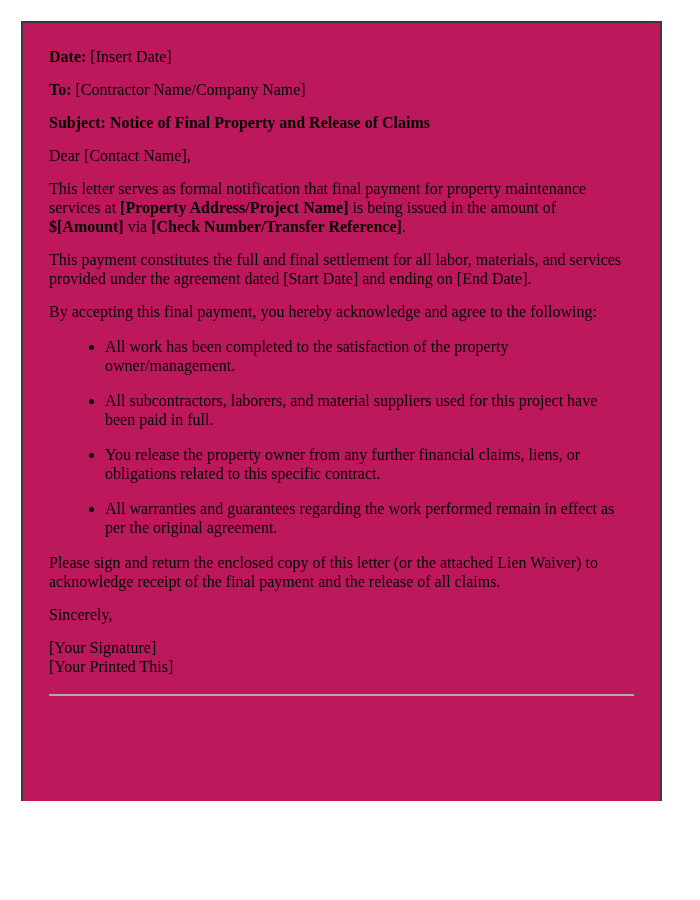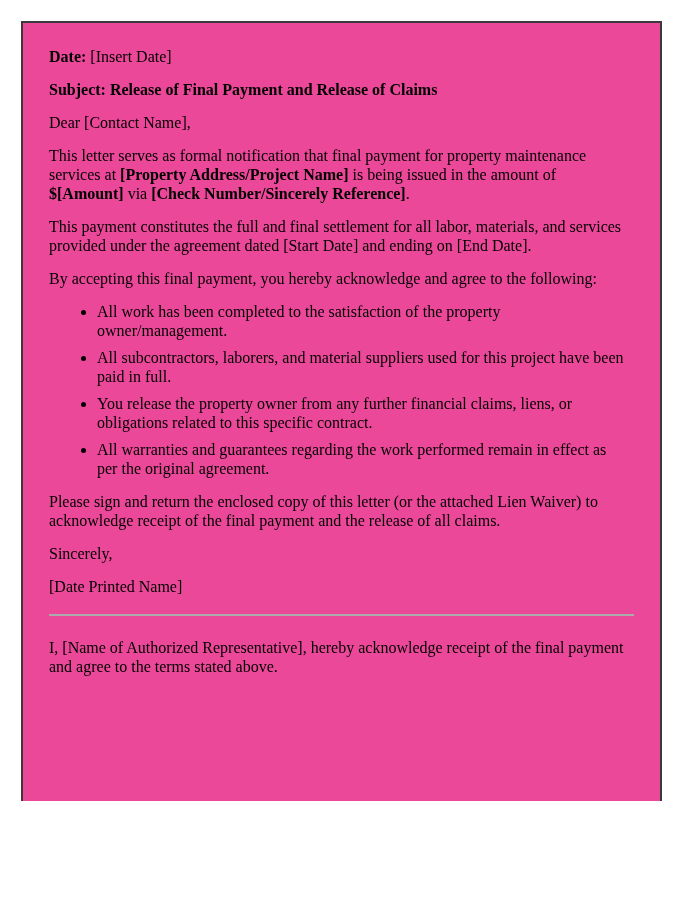--- a/index.html
+++ b/index.html
@@ -14,80 +14,81 @@
     font-family: "Liberation Serif", "DejaVu Serif", serif;
     color: #000000;
   }
   .letter {
     position: absolute;
     left: 21px;
     top: 21px;
     width: 641px;
     height: 780px;
     box-sizing: border-box;
-    background: #ec4899;
+    background: #be185d;
     border: 2px solid #3a3a3a;
     border-bottom: none;
     padding: 10px 26px;
     font-size: 16px;
     line-height: 19px;
     overflow: hidden;
   }
   .letter p {
     margin: 14px 0;
   }
   .bl { display: block; }
   strong { font-weight: bold; }
   ul.bullets {
     margin: 14px 0;
     padding-left: 40px;
     list-style-type: disc;
   }
-  ul.bullets li { margin: 8px; padding: 0; }
+  ul.bullets li { margin: 16px; padding: 0; }
   hr.divider {
     border: none;
     border-top: 2px solid #ababab;
     margin: 18px 0 22px 0;
     height: 0;
   }
 </style>
 </head>
 <body>
 
 <div class="letter">
 
   <p><strong>Date:</strong> <span>[Insert Date]</span></p>
 
   <p>
+    <span class="bl"><strong>To:</strong> <span>[Contractor Name/Company Name]</span></span>
   </p>
 
-  <p><strong>Subject: Release of Final Payment and Release of Claims</strong></p>
+  <p><strong>Subject: Notice of Final Property and Release of Claims</strong></p>
 
   <p>Dear [Contact Name],</p>
 
-  <p><span>This letter serves as formal notification that final payment for property maintenance services at </span><strong>[Property Address/Project Name]</strong><span> is being issued in the amount of </span><strong>$[Amount]</strong><span> via </span><strong>[Check Number/Sincerely Reference]</strong><span>.</span></p>
+  <p><span>This letter serves as formal notification that final payment for property maintenance services at </span><strong>[Property Address/Project Name]</strong><span> is being issued in the amount of </span><strong>$[Amount]</strong><span> via </span><strong>[Check Number/Transfer Reference]</strong><span>.</span></p>
 
   <p>This payment constitutes the full and final settlement for all labor, materials, and services provided under the agreement dated [Start Date] and ending on [End Date].</p>
 
   <p>By accepting this final payment, you hereby acknowledge and agree to the following:</p>
 
   <ul class="bullets">
     <li>All work has been completed to the satisfaction of the property owner/management.</li>
     <li>All subcontractors, laborers, and material suppliers used for this project have been paid in full.</li>
     <li>You release the property owner from any further financial claims, liens, or obligations related to this specific contract.</li>
     <li>All warranties and guarantees regarding the work performed remain in effect as per the original agreement.</li>
   </ul>
 
   <p>Please sign and return the enclosed copy of this letter (or the attached Lien Waiver) to acknowledge receipt of the final payment and the release of all claims.</p>
 
 
   <p>Sincerely,</p>
 
   <p>
-    <span class="bl">[Date Printed Name]</span>
+    <span class="bl">[Your Signature]</span>
+    <span class="bl">[Your Printed This]</span>
   </p>
 
   <hr class="divider">
 
 
-  <p>I, [Name of Authorized Representative], hereby acknowledge receipt of the final payment and agree to the terms stated above.</p>
 
 </div>
 
 </body></html>

